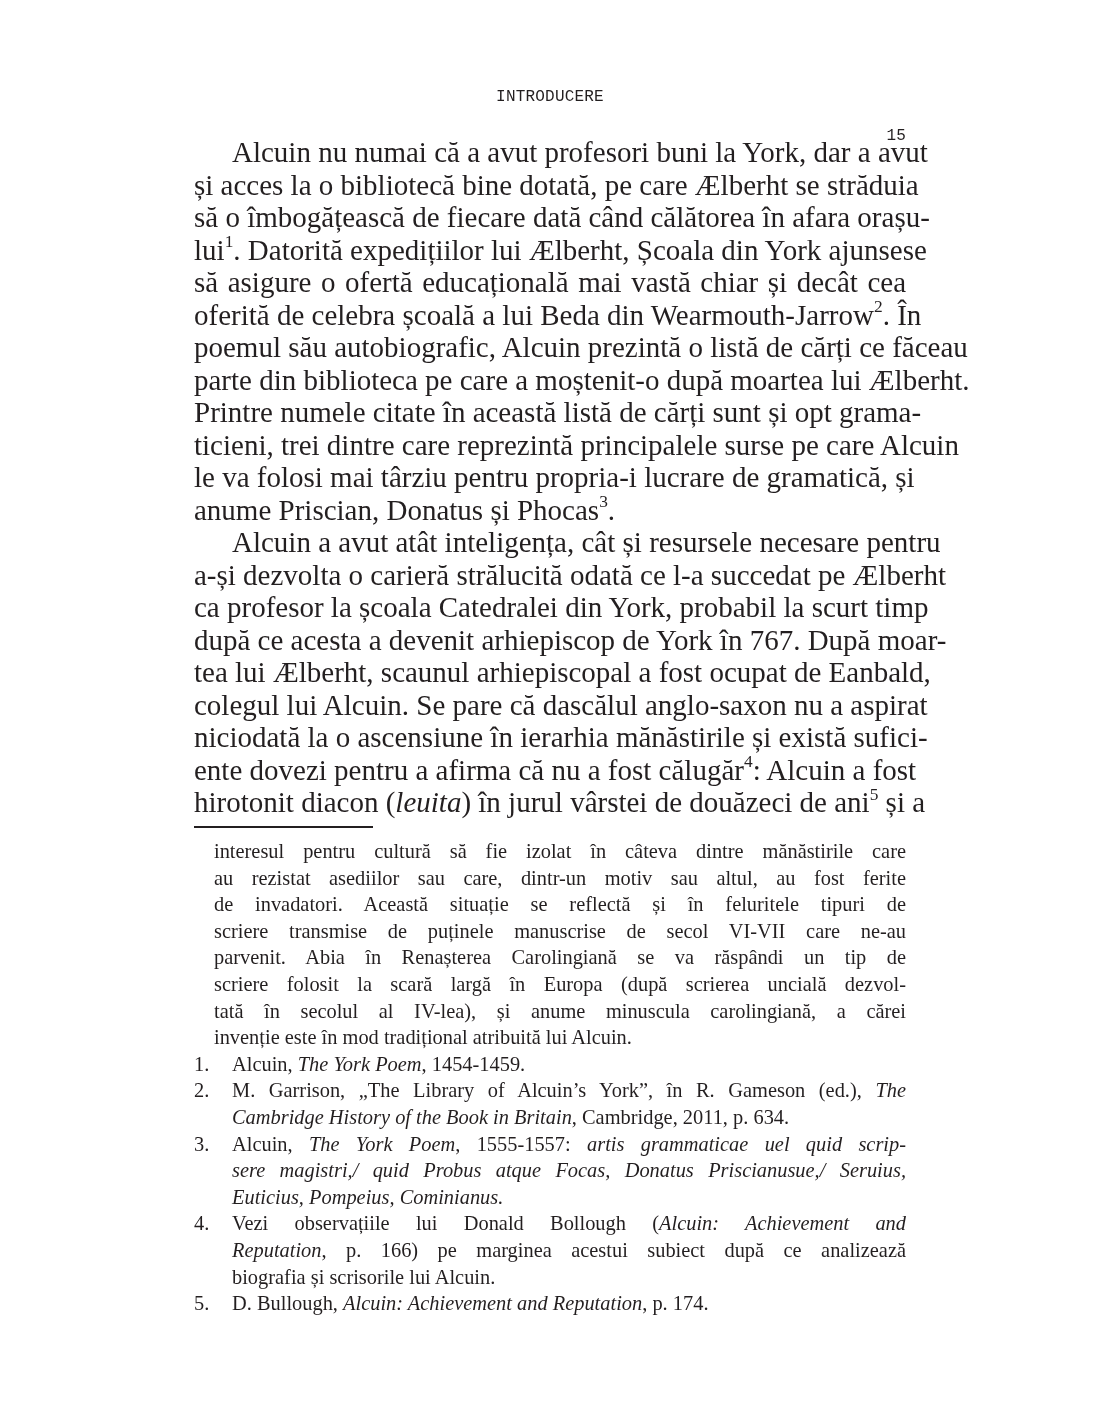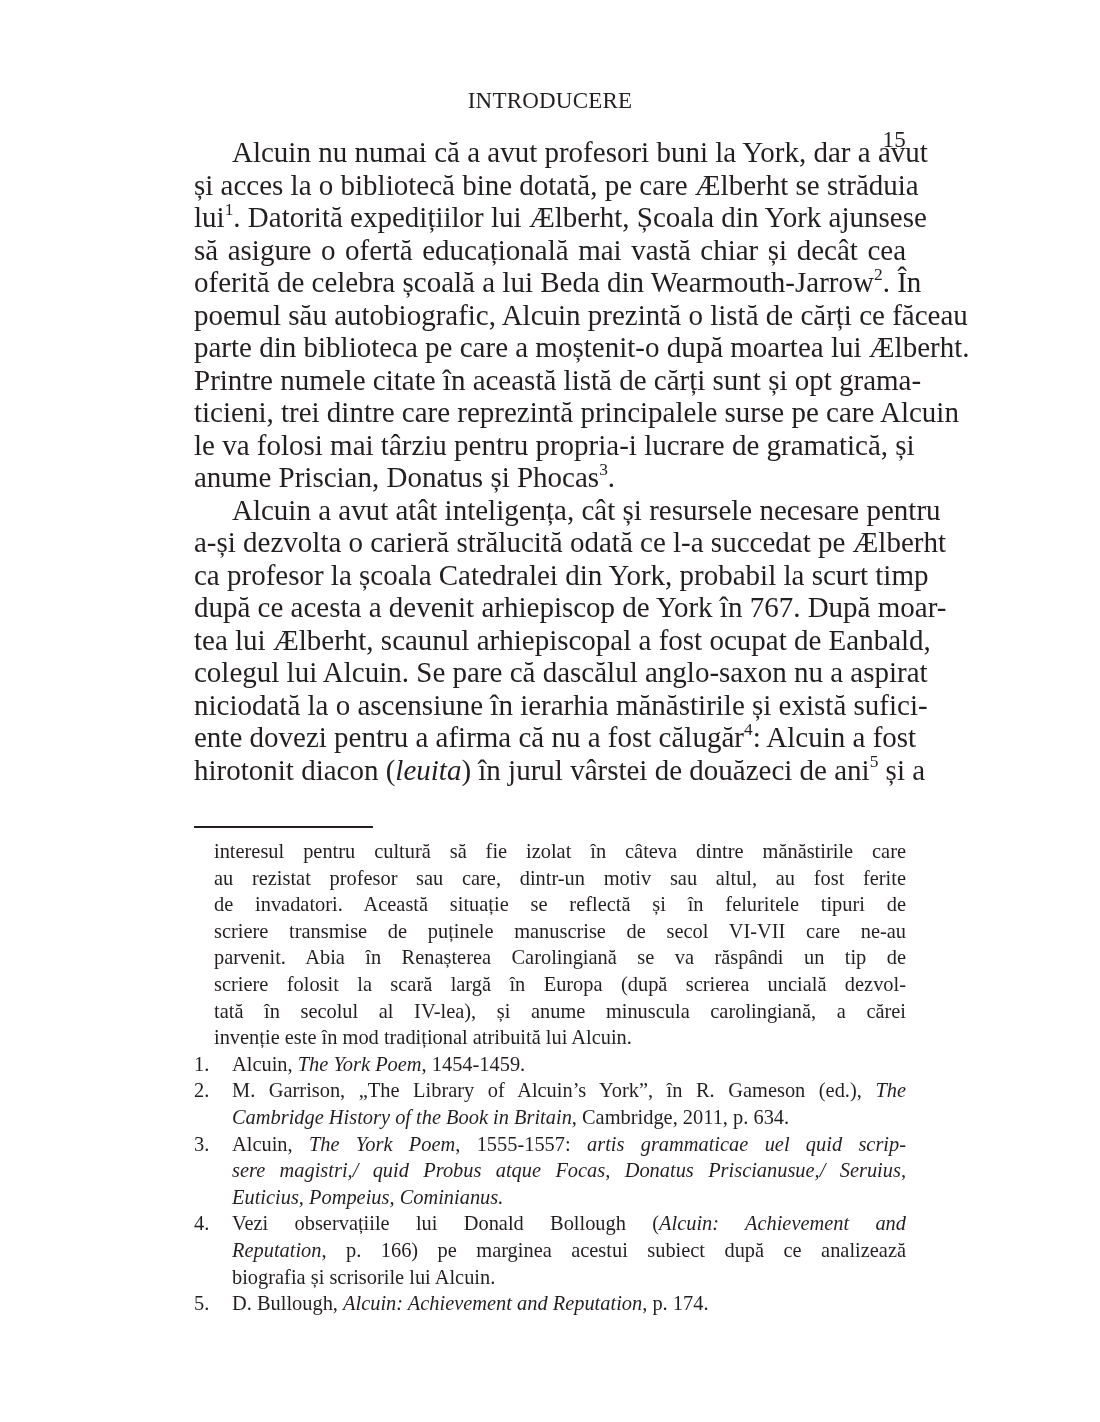--- a/index.html
+++ b/index.html
@@ -20,22 +20,23 @@
       left: 194px;
       top: 0;
       width: 712px;
     }
     .running-head {
       position: absolute;
       top: 88px;
       left: 0;
       width: 712px;
       height: 24px;
-      font-size: 23px;
+      font-size: 16px;
       letter-spacing: 0.2px;
+      font-family: Liberation Mono, monospace;
     }
     .running-title {
       position: absolute;
       left: 0;
       right: 0;
       text-align: center;
       top: 0;
     }
     .page-number {
       position: absolute;
@@ -124,20 +125,21 @@
 
   <div class="running-head">
     <span class="running-title">INTRODUCERE</span>
     <span class="page-number">15</span>
   </div>
 
   <div class="body-text">
     <p style="text-indent: 0px;">
         <span class="line indent">Alcuin nu numai că a avut profesori buni la York, dar a avut</span>
         <span class="line">și acces la o bibliotecă bine dotată, pe care Ælberht se străduia</span>
+        <span class="line">să o îmbogățească de fiecare dată când călătorea în afara orașu-</span>
         <span class="line">lui<sup>1</sup>. Datorită expedițiilor lui Ælberht, Școala din York ajunsese</span>
         <span class="line">să asigure o ofertă educațională mai vastă chiar și decât cea</span>
         <span class="line">oferită de celebra școală a lui Beda din Wearmouth-Jarrow<sup>2</sup>. În</span>
         <span class="line">poemul său autobiografic, Alcuin prezintă o listă de cărți ce făceau</span>
         <span class="line">parte din biblioteca pe care a moștenit-o după moartea lui Ælberht.</span>
         <span class="line">Printre numele citate în această listă de cărți sunt și opt grama-</span>
         <span class="line">ticieni, trei dintre care reprezintă principalele surse pe care Alcuin</span>
         <span class="line">le va folosi mai târziu pentru propria-i lucrare de gramatică, și</span>
         <span class="line last">anume Priscian, Donatus și Phocas<sup>3</sup>.</span>
       </p>
@@ -152,21 +154,21 @@
         <span class="line">ente dovezi pentru a afirma că nu a fost călugăr<sup>4</sup>: Alcuin a fost</span>
         <span class="line last">hirotonit diacon (<em>leuita</em>) în jurul vârstei de douăzeci de ani<sup>5</sup> și a</span>
       </p>
   </div>
 
   <div class="footnote-rule"></div>
 
   <div class="footnotes">
     <div class="fn-cont">
         <span class="fl">interesul pentru cultură să fie izolat în câteva dintre mănăstirile care</span>
-        <span class="fl">au rezistat profesor sau care, dintr-un motiv sau altul, au fost ferite</span>
+        <span class="fl">au rezistat asediilor sau care, dintr-un motiv sau altul, au fost ferite</span>
         <span class="fl">de invadatori. Această situație se reflectă și în feluritele tipuri de</span>
         <span class="fl">scriere transmise de puținele manuscrise de secol VI-VII care ne-au</span>
         <span class="fl">parvenit. Abia în Renașterea Carolingiană se va răspândi un tip de</span>
         <span class="fl">scriere folosit la scară largă în Europa (după scrierea uncială dezvol-</span>
         <span class="fl">tată în secolul al IV-lea), și anume minuscula carolingiană, a cărei</span>
         <span class="fl last">invenție este în mod tradițional atribuită lui Alcuin.</span>
       </div>
     <div id="fn-list">
         <div class="fn">
           <span class="fn-num">1.</span>

